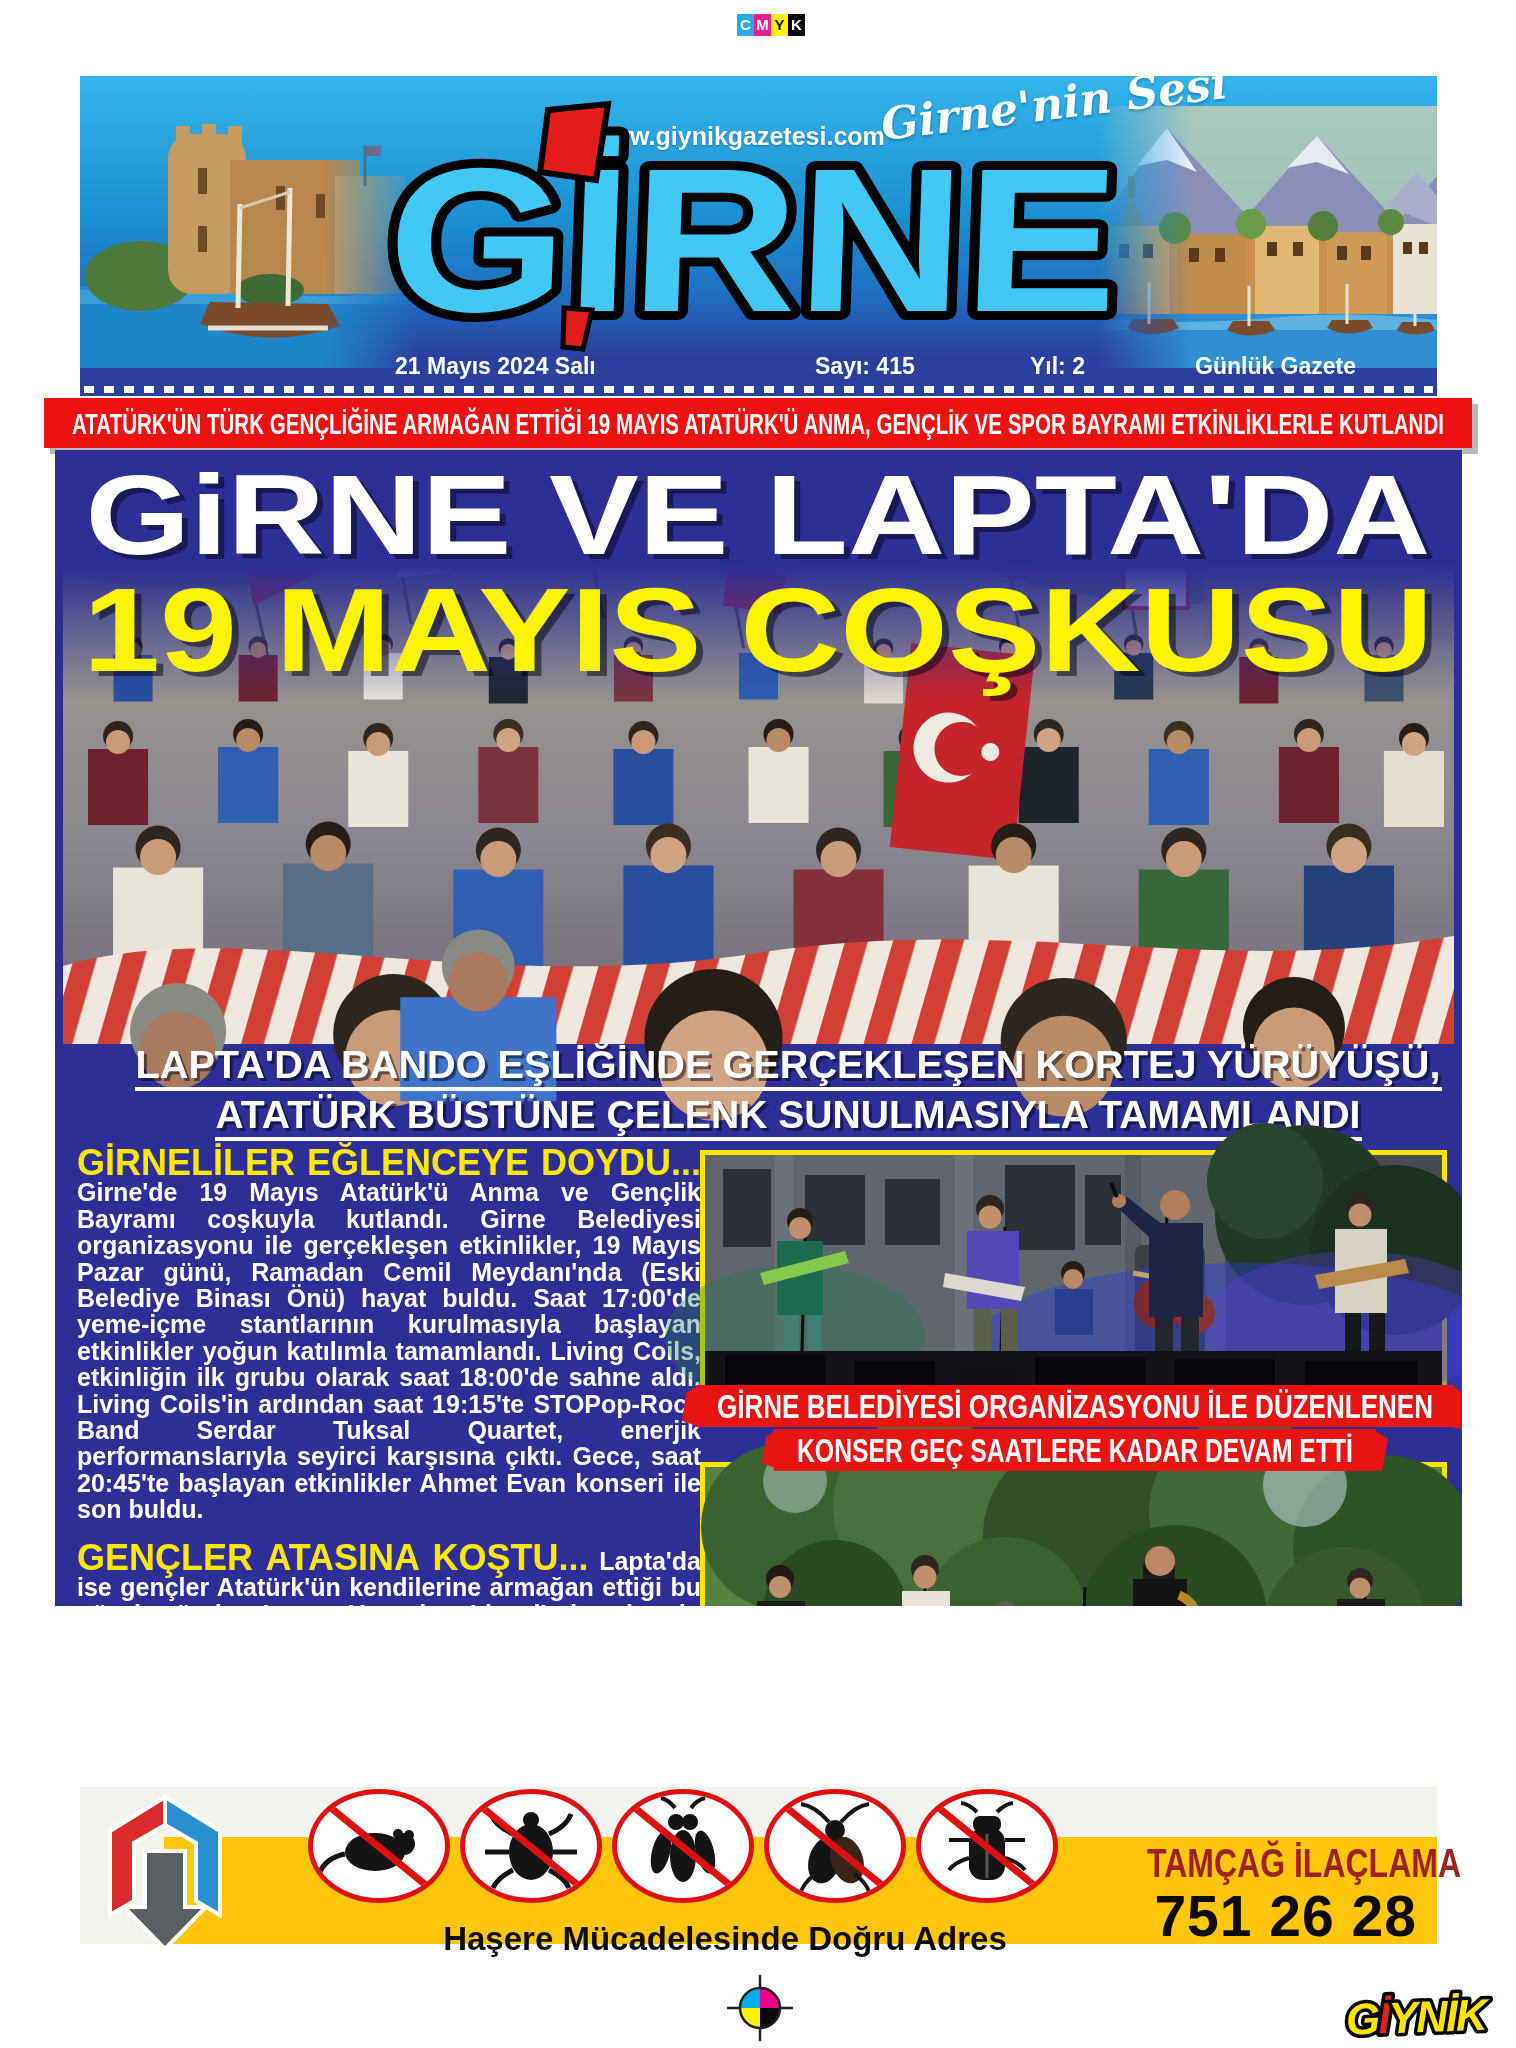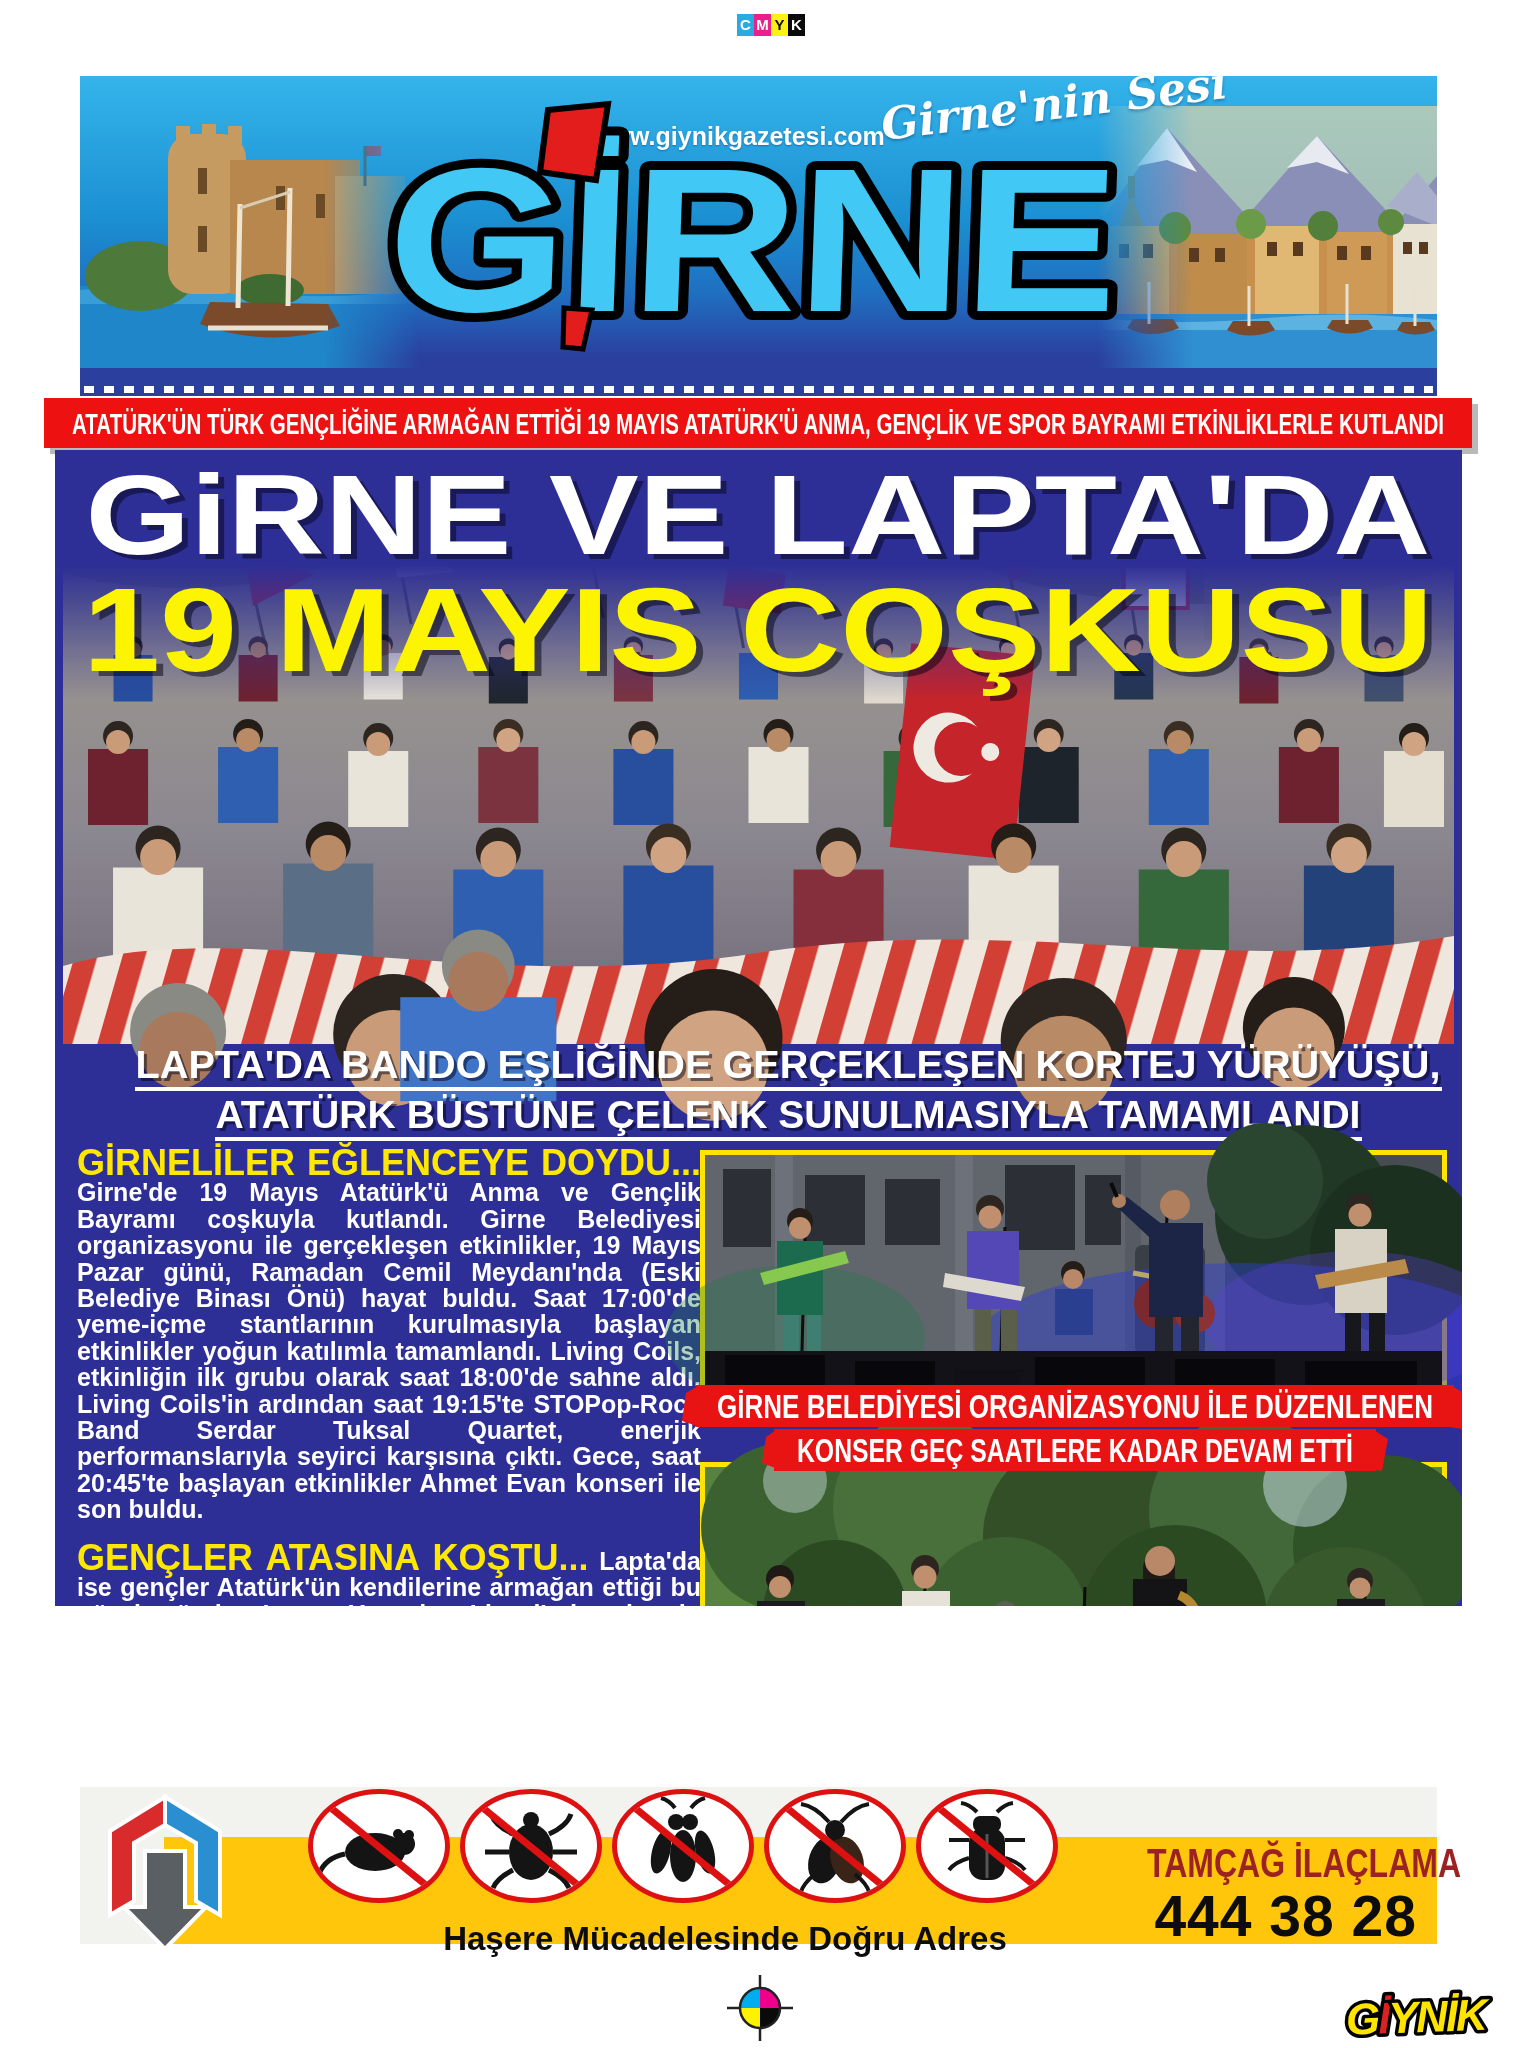--- a/index.html
+++ b/index.html
@@ -169,20 +169,26 @@
     <div class="mh-tagline">Girne'nin Sesi</div>
 
     <div class="mh-logo">
       <svg width="800" height="245" viewBox="0 0 800 245">
         <text x="400" y="205" text-anchor="middle" textLength="730" lengthAdjust="spacingAndGlyphs" font-family="Liberation Sans, sans-serif" font-weight="700" font-size="205" fill="#41c8f4" stroke="#000" stroke-width="18" stroke-linejoin="round" paint-order="stroke" transform="skewX(-2)">GİRNE</text>
         <polygon points="190,4 250,-2 238,74 182,66" fill="#e31c1c" stroke="#000" stroke-width="6"></polygon>
         <polygon points="206,202 234,204 225,243 205,241" fill="#e31c1c" stroke="#000" stroke-width="5"></polygon>
       </svg>
     </div>
 
+    <div class="mh-dates">
+      <span class="md-date">21 Mayıs 2024 Salı</span>
+      <span class="md-issue">Sayı: 415</span>
+      <span class="md-year">Yıl: 2</span>
+      <span class="md-kind">Günlük Gazete</span>
+    </div>
     <div class="mh-dash"></div>
   </div>
 
   <div class="top-banner">
     <svg width="1428" height="50" viewBox="0 0 1428 50">
       <text x="714" y="36" text-anchor="middle" textLength="1372" lengthAdjust="spacingAndGlyphs" font-family="Liberation Sans, sans-serif" font-weight="700" font-size="29" fill="#fff">ATATÜRK'ÜN TÜRK GENÇLİĞİNE ARMAĞAN ETTİĞİ 19 MAYIS ATATÜRK'Ü ANMA, GENÇLİK VE SPOR BAYRAMI ETKİNLİKLERLE KUTLANDI</text>
     </svg>
   </div>
 
   <div class="main">
@@ -722,21 +728,21 @@
               <path d="M84,46 h20"></path>
             <path d="M48,64 q-14,4 -20,12"></path>
               <path d="M84,64 q14,4 20,12"></path>
           </g>
         </g>
         <line x1="18" y1="14" x2="114" y2="92" stroke="#dd1111" stroke-width="7"></line>
       </svg>
     </div>
 
     <div class="ad-company">TAMÇAĞ İLAÇLAMA</div>
-    <div class="ad-phone">444 38 28</div>
+    <div class="ad-phone">751 26 28</div>
     <div class="ad-slogan">Haşere Mücadelesinde Doğru Adres</div>
   </div>
 
   <div class="regmark">
     <svg width="66" height="66" viewBox="0 0 66 66">
       <line x1="33" y1="0" x2="33" y2="66" stroke="#222" stroke-width="2.5"></line>
       <line x1="0" y1="33" x2="66" y2="33" stroke="#222" stroke-width="2.5"></line>
       <path d="M33,33 L13,33 A20,20 0 0 1 33,13 Z" fill="#00aeef"></path>
       <path d="M33,33 L33,13 A20,20 0 0 1 53,33 Z" fill="#ec008c"></path>
       <path d="M33,33 L53,33 A20,20 0 0 1 33,53 Z" fill="#0a0a0a"></path>

